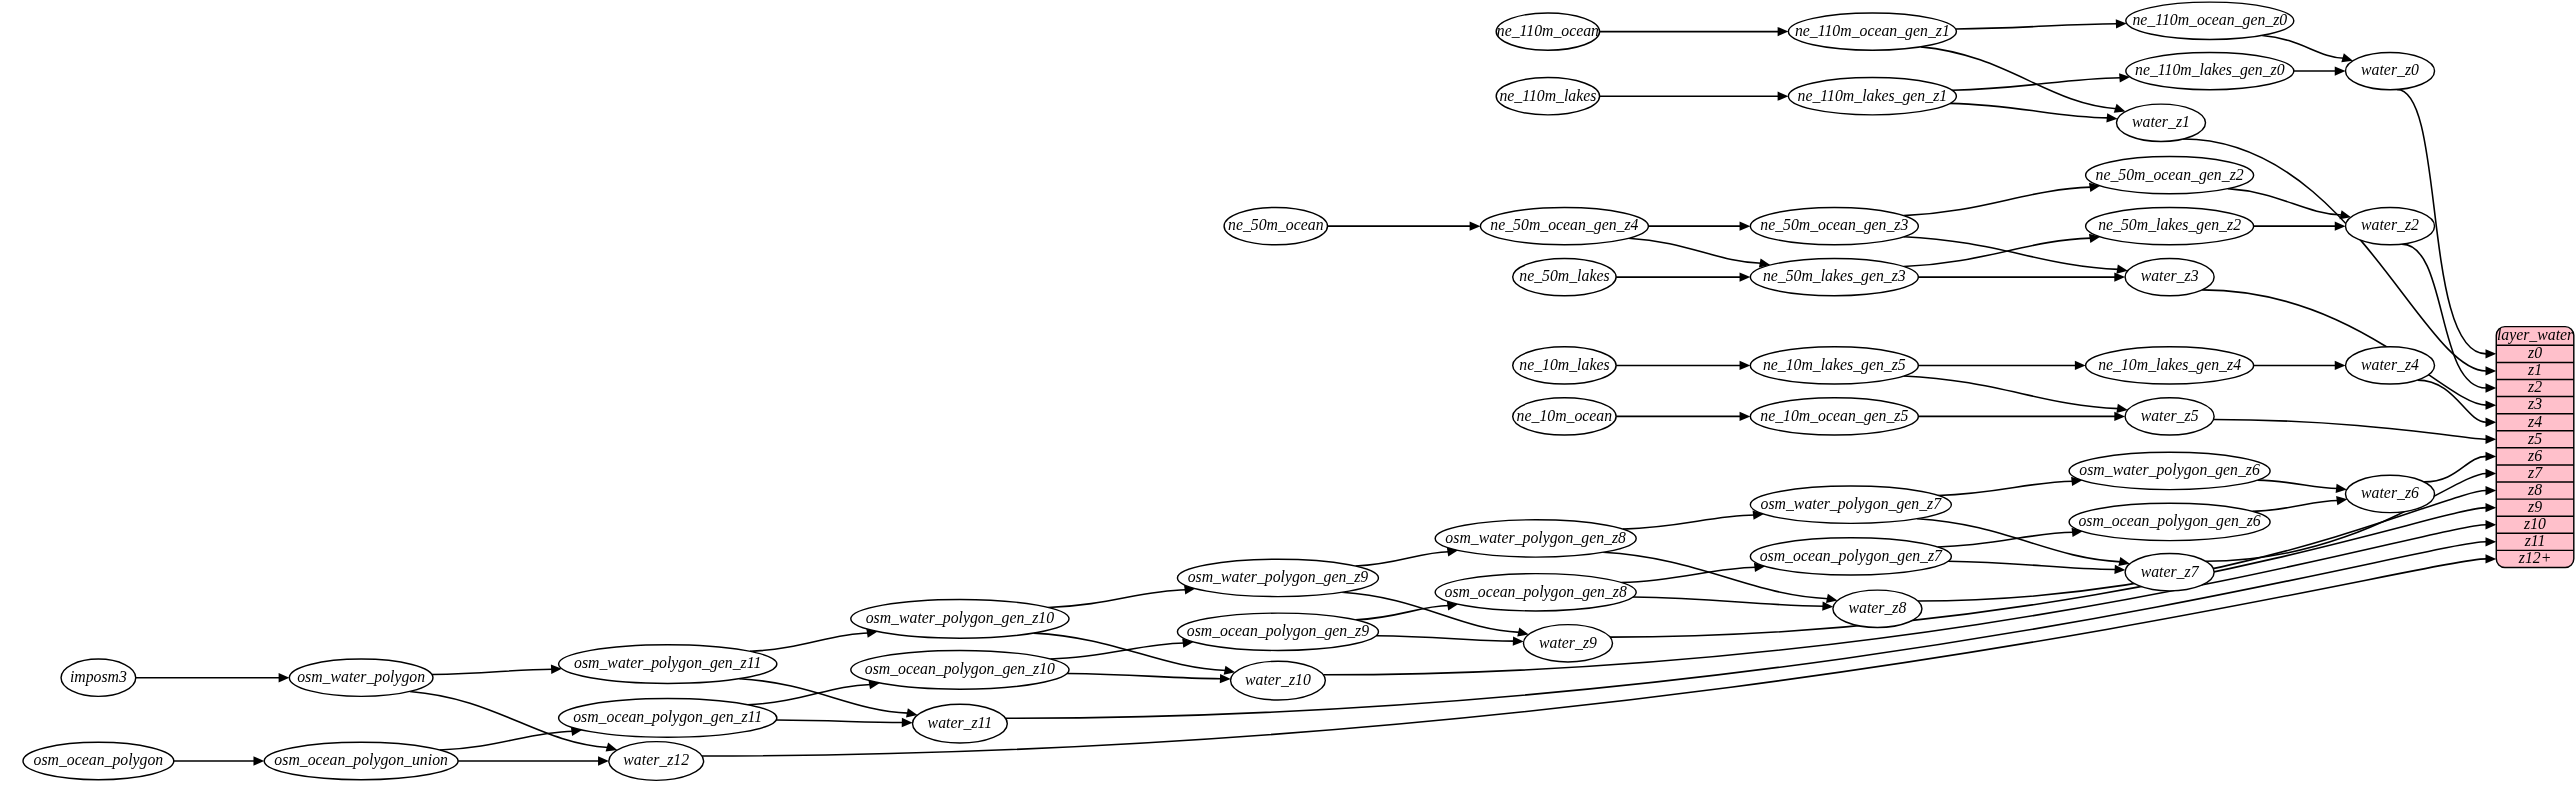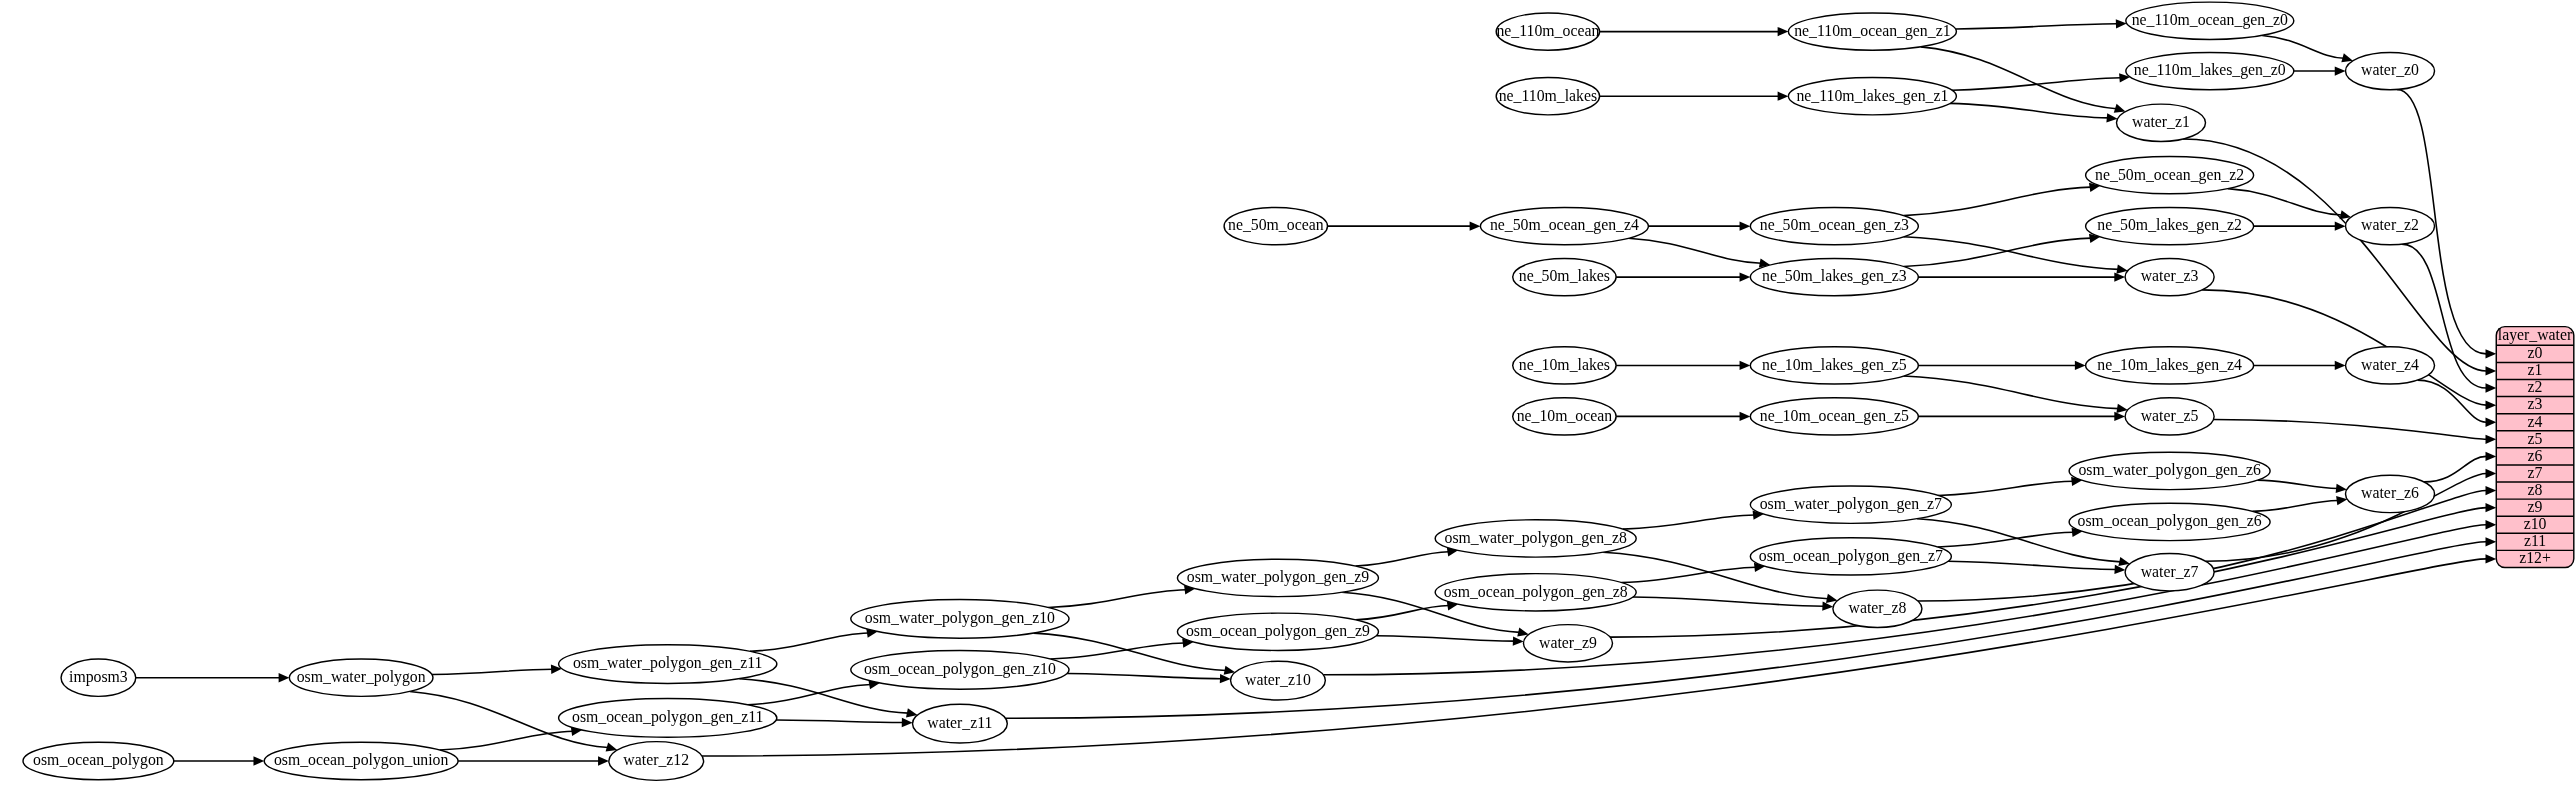--- a/index.html
+++ b/index.html
@@ -9,20 +9,21 @@
   }
   body {
     font-family: "Liberation Serif", "DejaVu Serif", serif;
   }
   #graph-root {
     position: relative;
     width: 2576px;
     height: 789px;
     background: #ffffff;
     overflow: hidden;
+    font-style: italic;
   }
   svg#graph-canvas {
     display: block;
     width: 2576px;
     height: 789px;
   }
   .node-ellipse {
     fill: #ffffff;
     stroke: #000000;
     stroke-width: 2;

